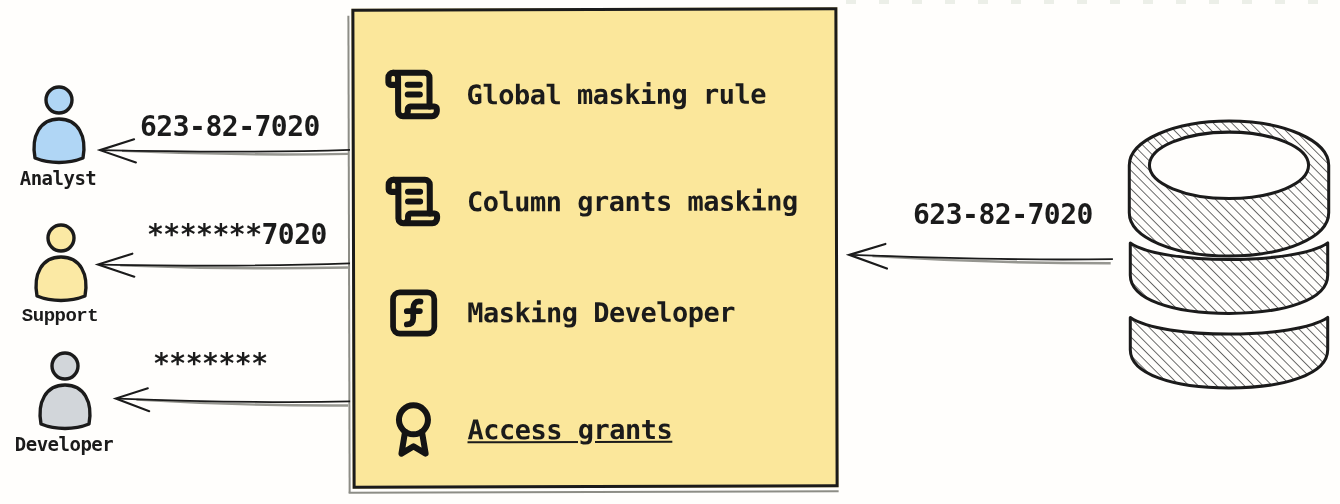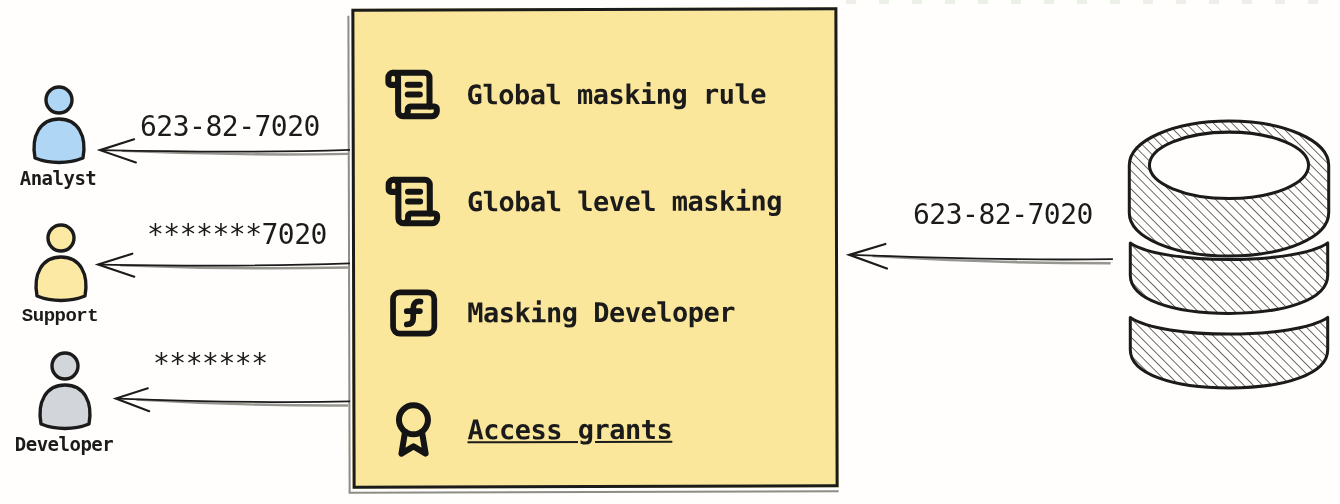--- a/index.html
+++ b/index.html
@@ -39,21 +39,21 @@
   .persona { position:absolute; width:116px; display:flex; flex-direction:column; align-items:center; }
   .persona .p-label { margin-top:1px; font-size:19px; font-weight:bold; letter-spacing:-0.5px; white-space:nowrap;text-align:right; }
   .persona svg { display:block; }
 
   
   .arrow { position:absolute; }
   .arrow svg { display:block; width:100%; height:100%; }
 
   
   .flow-value {
-    position:absolute; font-size:28px; font-weight:normal; letter-spacing:-0.5px; white-space:nowrap;text-align:right;
+    position:absolute; font-size:28px; font-weight:bold; letter-spacing:-0.5px; white-space:nowrap;text-align:right;
   }
 
   
   .db { position:absolute; left:1122px; top:116px; width:214px; height:280px; }
 </style>
 </head>
 <body>
 
 <div class="canvas">
 
@@ -75,21 +75,21 @@
 
     <div class="box-row" style="top:159px;">
       <span class="icon-wrap">
         <svg width="58" height="58" viewBox="0 0 24 24" stroke-width="2.5">
           <path d="M15 12h-5"></path>
             <path d="M15 8h-5"></path>
             <path d="M19 17V5a2 2 0 0 0-2-2H4"></path>
           <path d="M8 21h12a2 2 0 0 0 2-2v-1a1 1 0 0 0-1-1H11a1 1 0 0 0-1 1v1a2 2 0 1 1-4 0V5a2 2 0 1 0-4 0v2a1 1 0 0 0 1 1h3"></path>
         </svg>
       </span>
-      <span class="row-label">Global level masking</span>
+      <span class="row-label">Column grants masking</span>
     </div>
 
     <div class="box-row" style="top:270px;">
       <span class="icon-wrap">
         <svg width="55" height="55" viewBox="0 0 24 24" stroke-width="2.5">
           <rect width="18" height="18" x="3" y="3" rx="3"></rect>
           <path d="M9 17c2 0 2.8-1 2.8-2.8V10c0-2 1-3.3 3.2-3"></path>
           <path d="M9 11.2h5.7"></path>
         </svg>
       </span>

